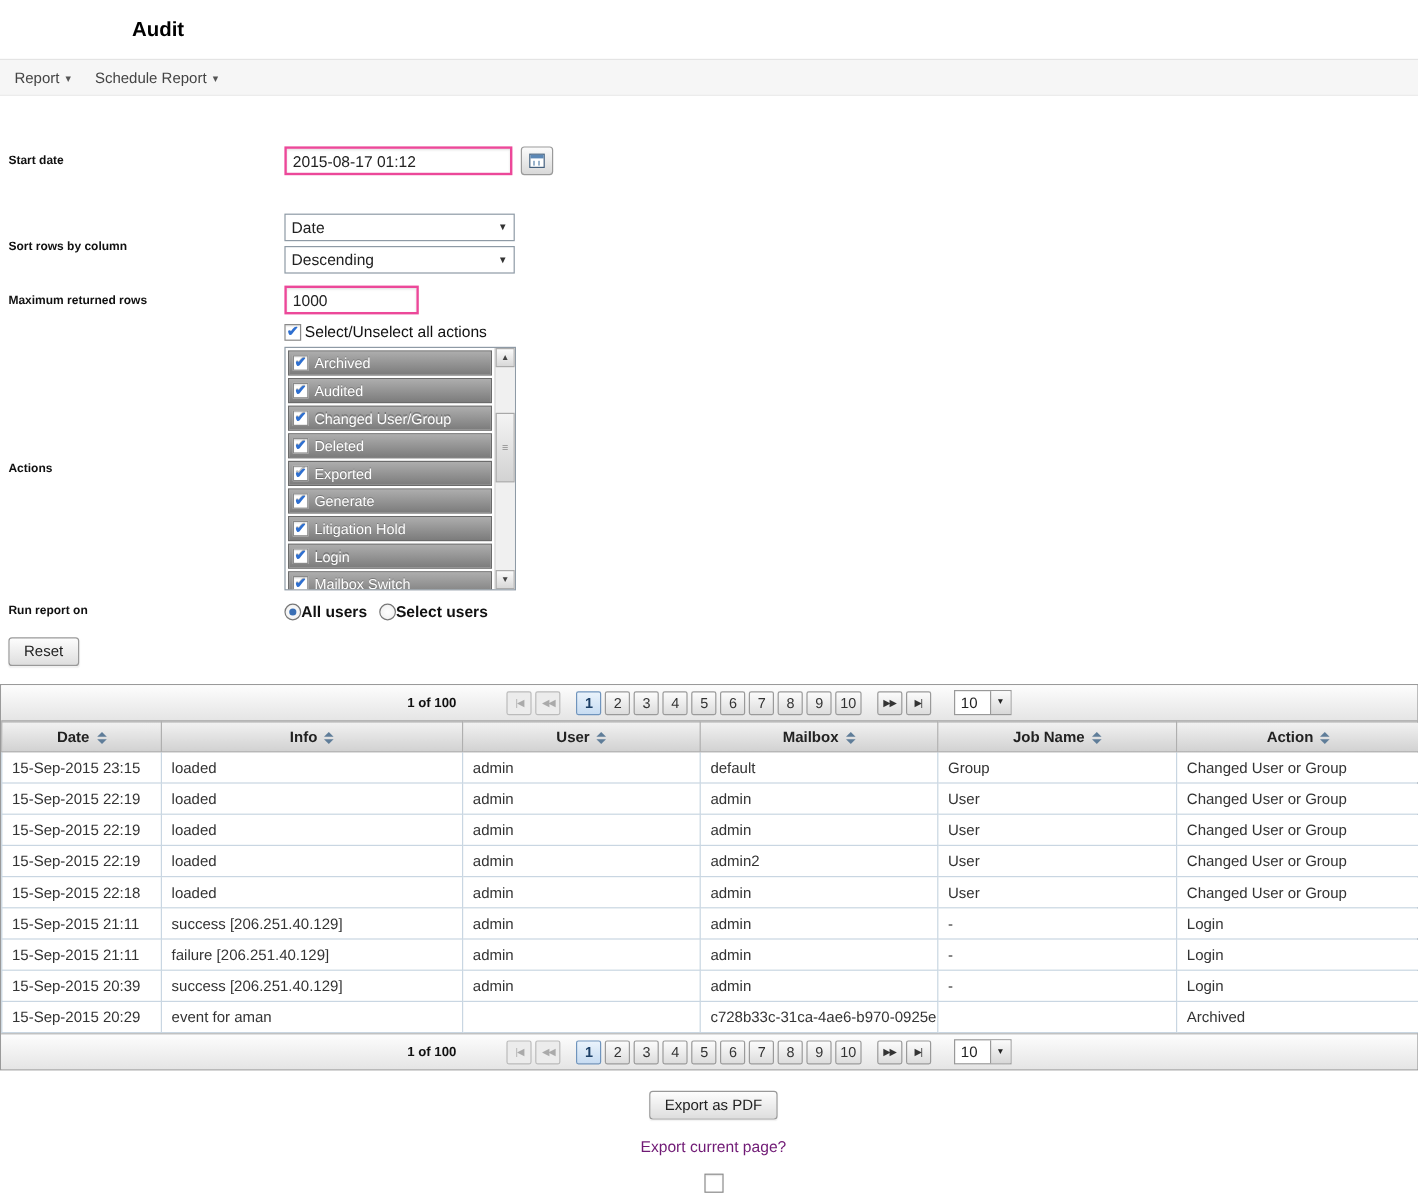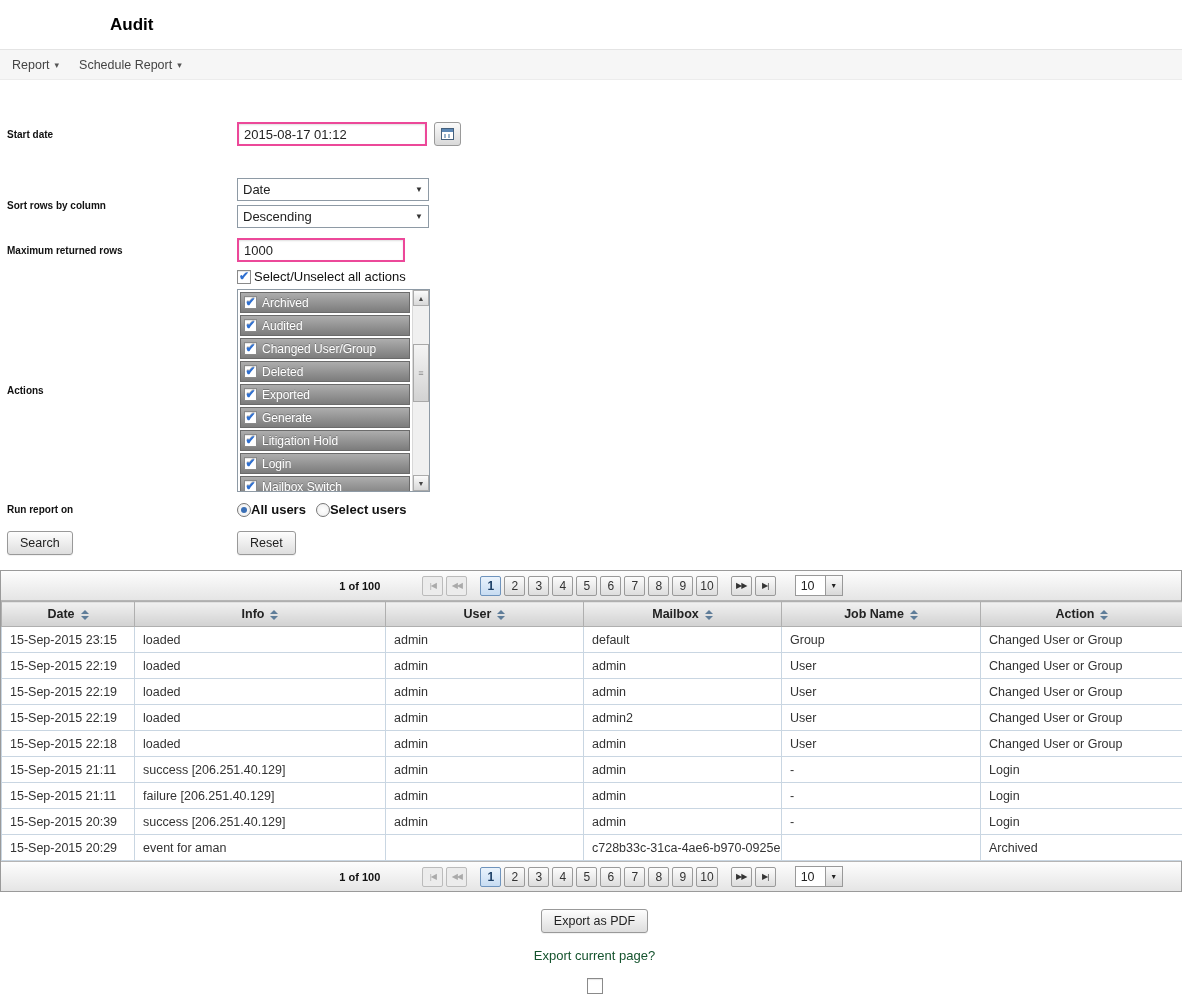--- a/index.html
+++ b/index.html
@@ -24,21 +24,21 @@
   .caret { font-size: 9px; color: #555; }
 
   
   .form { padding: 42px 0 0 7px; }
   .frow { display: flex; align-items: center; margin-bottom: 10px; }
   .frow.top-align { align-items: center; margin-top: 32px; }
   .flabel, .flabel-slot { width: 230px; flex: none; }
   .flabel { font-weight: bold; font-size: 10px; color: #111; }
 
   .text-input { height: 24px; width: 190px; border: 2px solid #ec4899; padding: 2px 5px; font: 13px "Liberation Sans", sans-serif; box-shadow: inset 0 1px 2px rgba(0,0,0,.13); color:#222; }
-  .text-input.short { width: 168px; }
+  .text-input.short { width: 112px; }
 
   .cal-btn { width: 27px; height: 24px; margin-left: 7px; border: 1px solid #9a9a9a; border-radius: 3px; background: linear-gradient(#fbfbfb,#d9d9d9); display: inline-flex; align-items: center; justify-content: center; }
   .cal-icon { width: 13px; height: 12px; border: 1px solid #44607d; background: #fff; position: relative; display: inline-block; }
   .cal-icon::before { content:""; position:absolute; top:0; left:0; right:0; height:3px; background:#5c88b6; }
   .cal-icon::after { content:""; position:absolute; left:2px; right:2px; top:5px; height:4px; background: repeating-linear-gradient(to right,#9ab4cc 0 2px, transparent 2px 4px); }
 
   .select { width: 192px; height: 23px; border: 1px solid #8e9aa5; background: #fff; display: inline-flex; align-items: center; justify-content: space-between; padding: 0 5px; cursor: pointer; font-size: 13px; color:#222; }
   .sel-arrow { font-size: 8px; color: #333; }
   .select-stack { display: flex; flex-direction: column; gap: 4px; }
 
@@ -86,21 +86,21 @@
 
   table.grid { width: 100%; border-collapse: collapse; table-layout: fixed; }
   table.grid th { height: 25px; background: linear-gradient(#f1f1f1,#d1d1d1); border: 1px solid #afafaf; font-size: 12.5px; font-weight: bold; color: #222; text-align: center; cursor: pointer; }
   table.grid td { height: 26px; border: 1px solid #c9d6e2; padding: 3px 8px; font-size: 12.5px; color: #333; background: #fff; white-space: nowrap; overflow: hidden; }
   .sort-icon { display: inline-flex; flex-direction: column; gap: 2px; vertical-align: middle; margin-left: 6px; }
   .sort-icon .tri-up { width:0; height:0; border-left:4px solid transparent; border-right:4px solid transparent; border-bottom:4px solid #5f7d99; }
   .sort-icon .tri-dn { width:0; height:0; border-left:4px solid transparent; border-right:4px solid transparent; border-top:4px solid #5f7d99; }
 
   
   .export-row { margin: 17px 0 0 7px; display: flex; align-items: center; gap: 15px; flex-direction: column; }
-  .export-label { font-size: 13px; color: #14532d; text-align: center; }
+  .export-label { font-size: 13px; color: #701a75; text-align: center; }
   .final-row { margin: 24px 0 18px 7px; display: flex; gap: 11px; }
 </style>
 </head>
 <body>
 
 <header class="topbar">
   <div class="page-title">Audit</div>
 </header>
 
 <nav class="menubar">
@@ -227,21 +227,20 @@
     <label class="flabel">Run report on</label>
     <div class="radio-row">
       <span class="radio checked"></span>
       <span class="radio-label">All users</span>
       <span class="radio"></span>
       <span class="radio-label">Select users</span>
     </div>
   </div>
 
   <div class="frow buttons-row">
-    <span class="flabel-slot"><button class="btn">Search</button></span>
     <button class="btn">Reset</button>
   </div>
 
 </main>
 
 <section class="table-wrap">
 
   <div class="pager top">
     <span class="pg-status">1 of 100</span>
     <span class="pg-controls">

